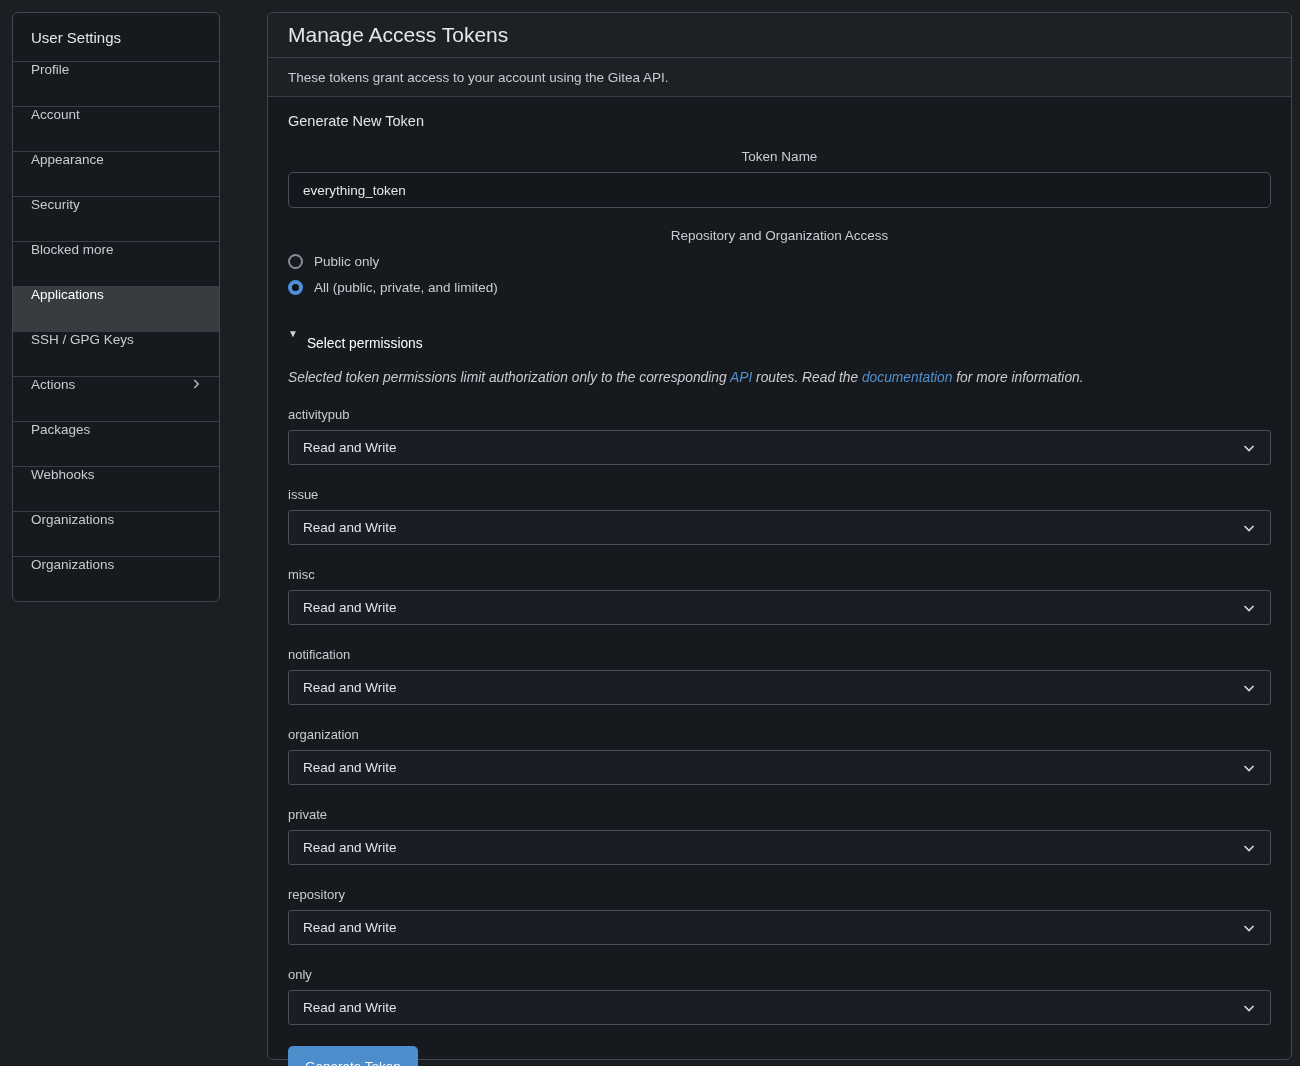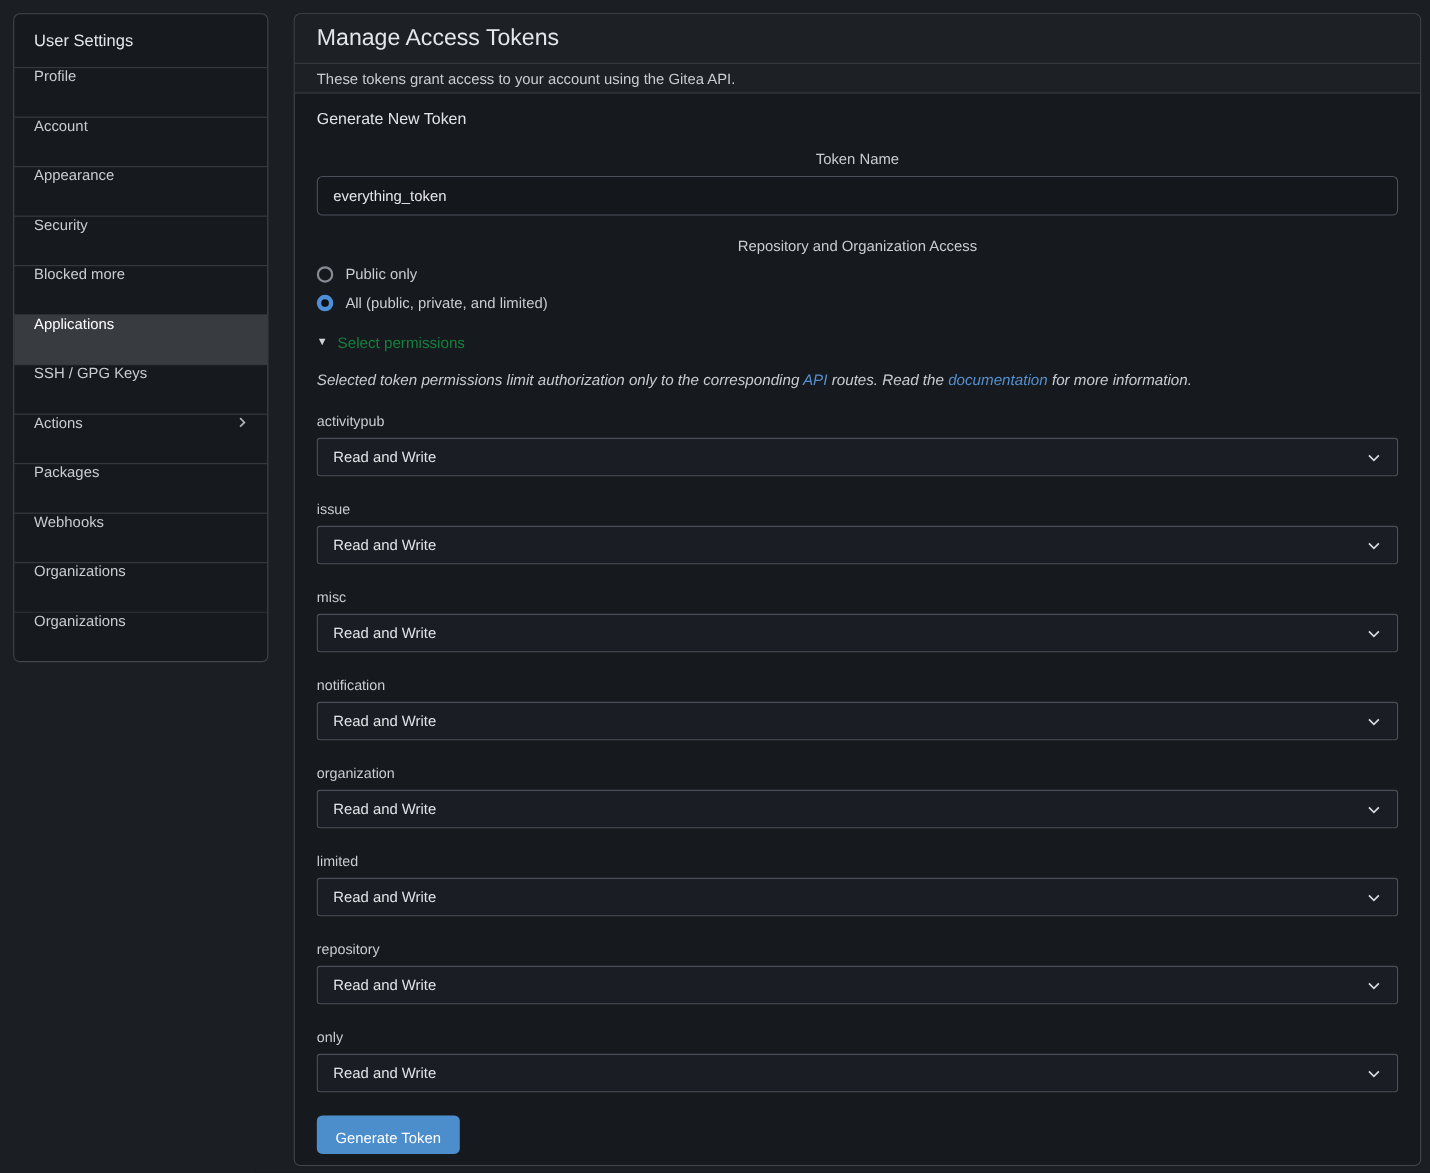--- a/index.html
+++ b/index.html
@@ -22,21 +22,21 @@
   html,body{width:1300px;height:1066px;}
   body{
     background:var(--page-bg);
     font-family:"Liberation Sans","DejaVu Sans",sans-serif;
     color:var(--text);
     position:relative;
     overflow:hidden;
   }
   
   .sidebar{
-    position:absolute;left:12px;top:12px;width:232px;
+    position:absolute;left:12px;top:12px;width:208px;
     background:var(--panel-bg);
     border:1px solid var(--border);
     border-radius:6px;
   }
   .sidebar-header{
     height:48px;display:flex;align-items:center;
     padding:0 18px;font-size:15px;font-weight:500;color:#e4e6ea;
   }
   .sidebar-item{
     height:45px;display:flex;justify-content:space-between;
@@ -54,21 +54,21 @@
     border:1px solid var(--border);
     border-radius:6px;
   }
   .main-header{
     height:44px;display:flex;align-items:center;padding:0 20px;
     background:var(--segment-bg);
     border-radius:6px 6px 0 0;
     font-size:21px;font-weight:500;color:#e4e6ea;
   }
   .main-desc{
-    height:28px;display:flex;align-items:center;padding:0 20px;
+    height:40px;display:flex;align-items:center;padding:0 20px;
     background:var(--segment-bg);
     border-top:1px solid var(--divider);
     border-bottom:1px solid var(--divider);
     font-size:13.5px;color:var(--text-dim);
   }
   .content{padding:16px 20px 16px;}
   .section-title{font-size:14.5px;font-weight:500;color:#e2e4e8;}
   .field-label{margin-top:20px;font-size:13.5px;font-weight:500;color:var(--text-dim);text-align:center;}
   .text-input{
     margin-top:8px;width:100%;height:36px;
@@ -81,21 +81,21 @@
   }
   .radio-row{display:flex;align-items:flex-end;margin-top:11px;cursor:pointer;}
   .radio{
     width:15px;height:15px;border-radius:50%;
     border:2px solid #868c94;background:transparent;flex:none;
   }
   .radio.selected{border:4.5px solid var(--accent);background:#0d1014;}
   .radio-label{margin-left:11px;font-size:13.5px;color:var(--text-dim);}
   .perm-toggle{display:flex;align-items:center;margin-top:21px;cursor:pointer;}
   .caret-down-icon{font-size:10px;color:#cfd2d7;line-height:1;}
-  .perm-toggle-label{margin-left:9px;font-size:13.8px;color:#15803d;}
+  .perm-toggle-label{margin-left:9px;font-size:13.8px;color:#ffffff;margin-top:20px;}
   .note{
     margin-top:19px;font-style:italic;font-size:13.8px;color:var(--text-dim);
   }
   .note a{color:var(--link);text-decoration:none;cursor:pointer;}
   .perm-label{margin-top:22px;font-size:13px;color:var(--text-dim);}
   .select{
     position:relative;margin-top:8px;width:100%;height:35px;
     background:var(--select-bg);
     border:1px solid var(--field-border);
     border-radius:3px;
@@ -223,21 +223,21 @@
     </div>
 
     <div class="perm-label">organization</div>
     <div class="select">
       <span>Read and Write</span>
       <svg class="chevron-down" viewBox="0 0 16 16" fill="none" stroke="#d6d9de" stroke-width="1.6">
           <path d="M3.5 6 L8 10.5 L12.5 6"></path>
         </svg>
     </div>
 
-    <div class="perm-label">limited</div>
+    <div class="perm-label">private</div>
     <div class="select">
       <span>Read and Write</span>
       <svg class="chevron-down" viewBox="0 0 16 16" fill="none" stroke="#d6d9de" stroke-width="1.6">
           <path d="M3.5 6 L8 10.5 L12.5 6"></path>
         </svg>
     </div>
 
     <div class="perm-label">repository</div>
     <div class="select">
       <span>Read and Write</span>

